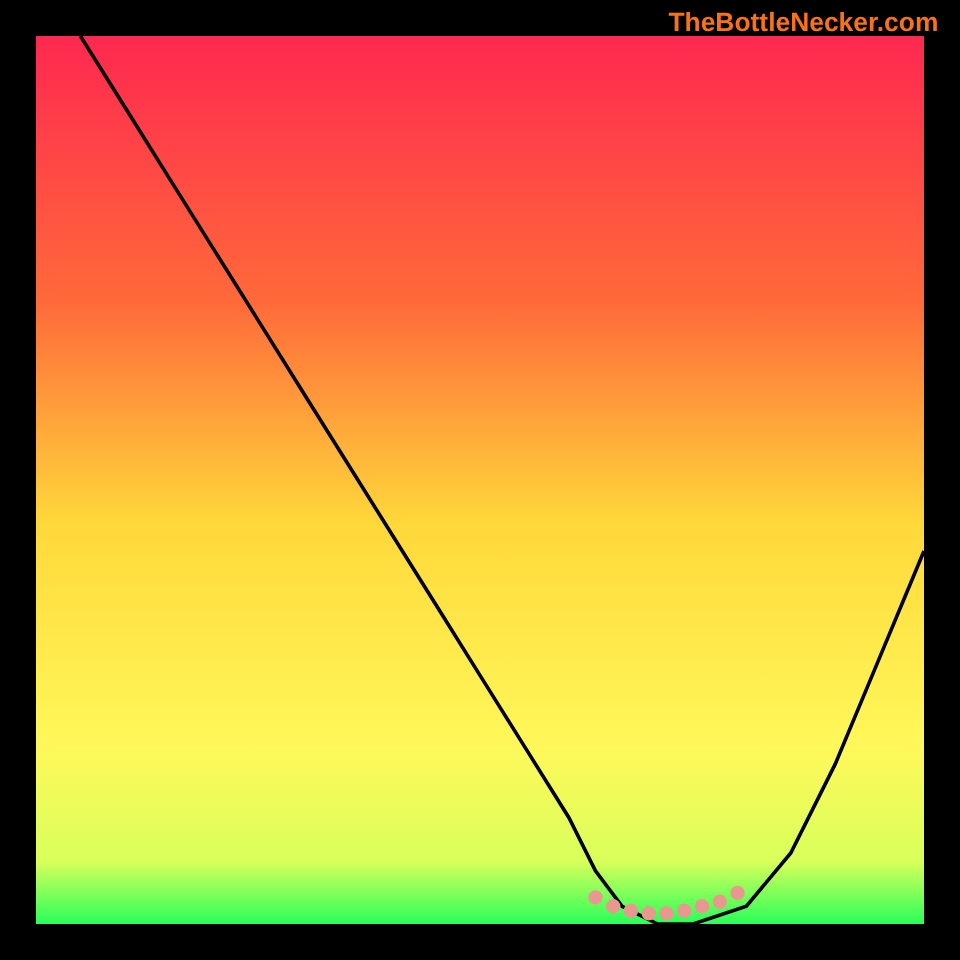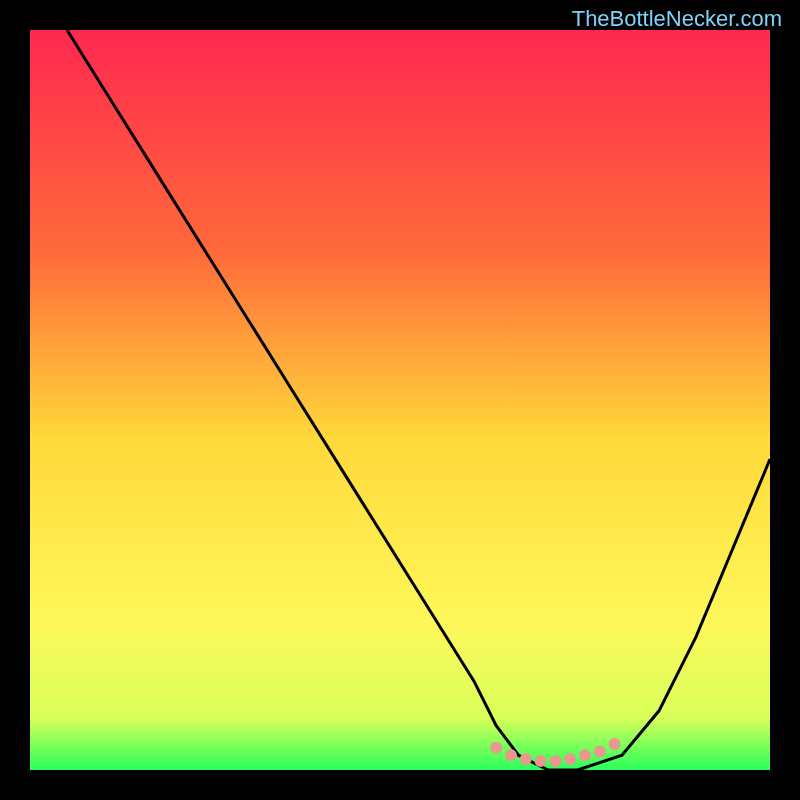--- a/index.html
+++ b/index.html
@@ -1,17 +1,17 @@
 <!DOCTYPE html>
 <html><head>
 <meta charset="utf-8">
 <style>
   * { margin: 0; padding: 0; box-sizing: border-box; }
   body { width: 800px; height: 800px; background: #000; position: relative; font-family: Arial, sans-serif; }
-  .watermark { position: absolute; top: 6px; right: 18px; color: #7dd3fc; font-size: 22px; font-weight: normal; z-index: 10; }
+  .watermark { position: absolute; top: 6px; right: 18px; color: #f97316; font-size: 22px; font-weight: bold; z-index: 10; }
   .chart-container { position: absolute; top: 30px; left: 30px; width: 740px; height: 740px; background: #000; }
   .gradient-bg { position: absolute; top: 0; left: 0; width: 100%; height: 100%; }
   .curve-layer { position: absolute; top: 0; left: 0; width: 100%; height: 100%; }
 </style>
 </head>
 <body>
 
 <div class="watermark">TheBottleNecker.com</div>
 
 <div class="chart-container">

